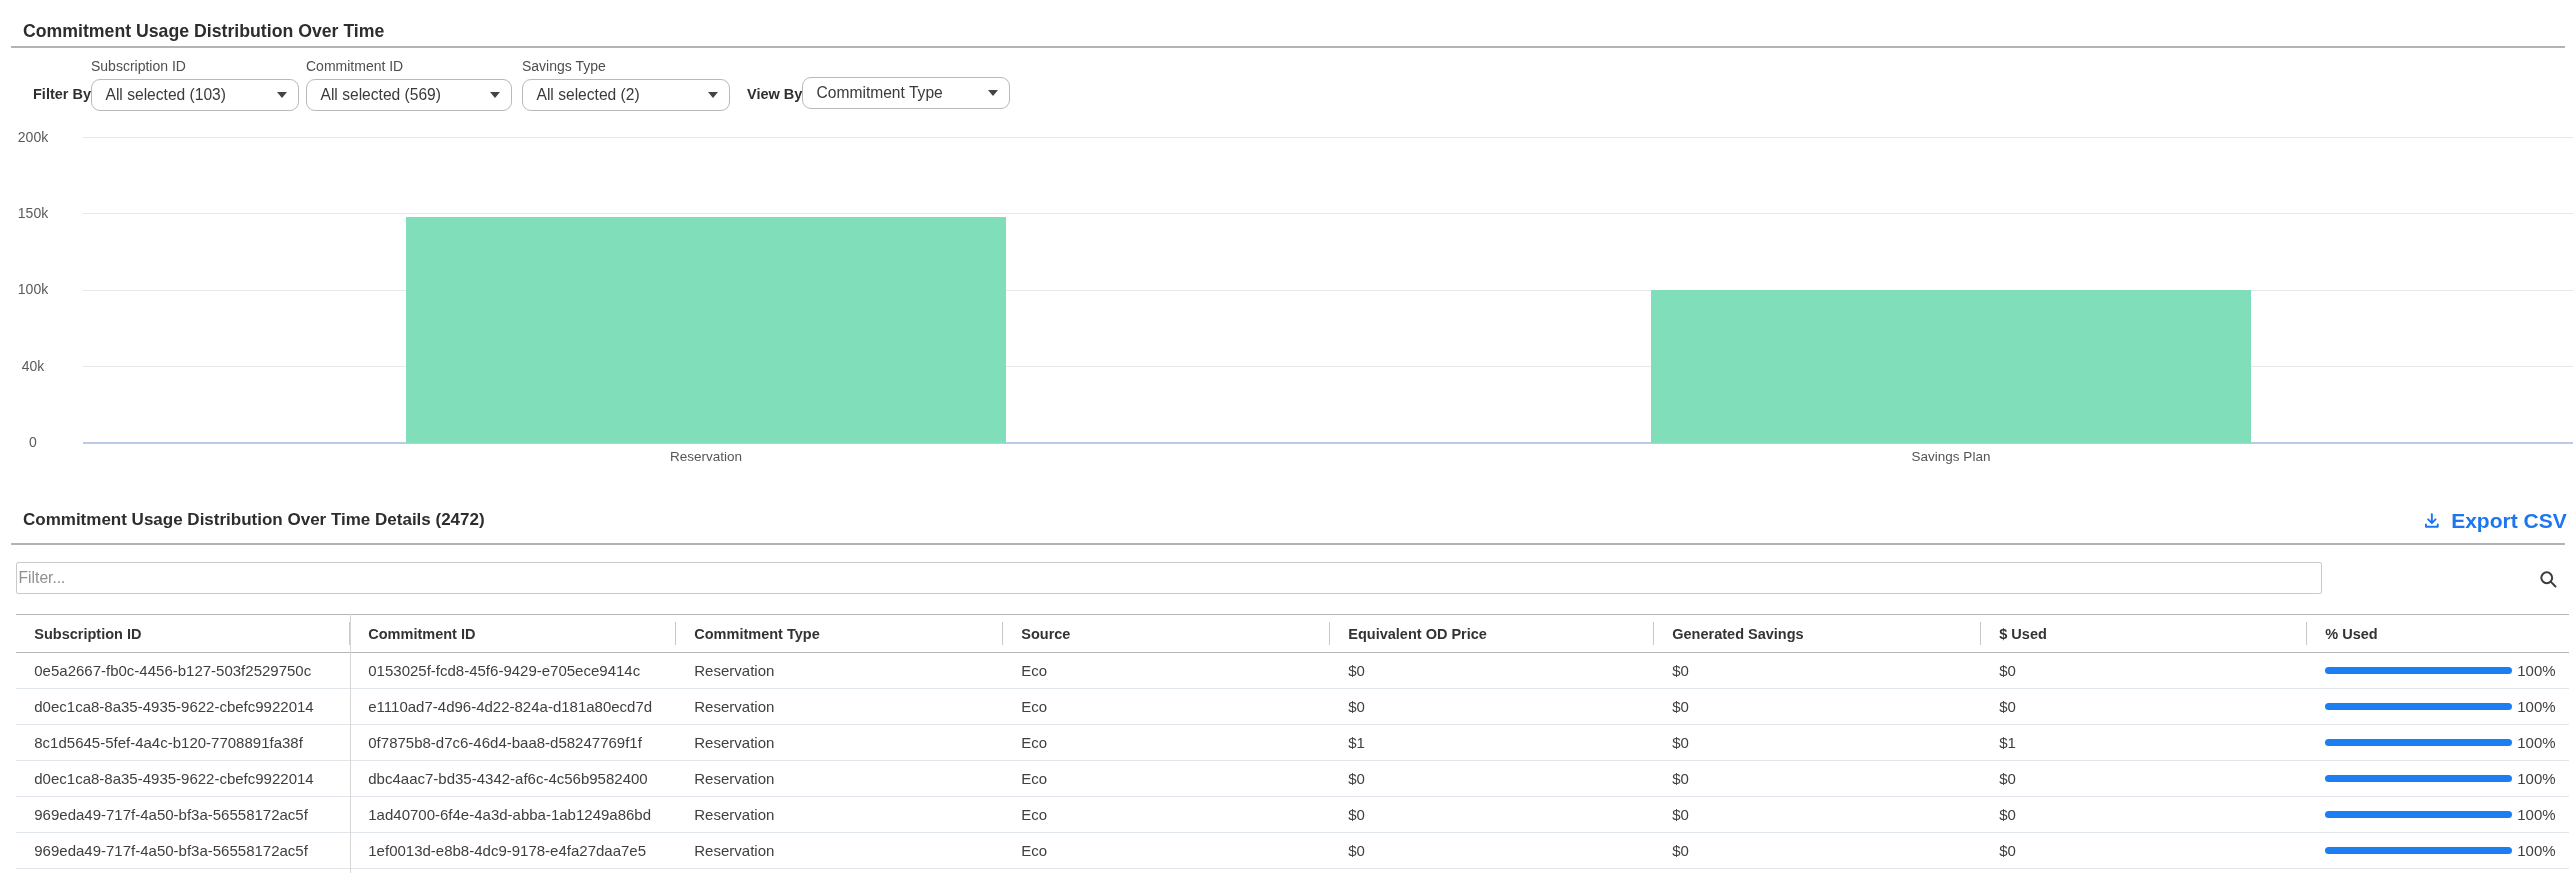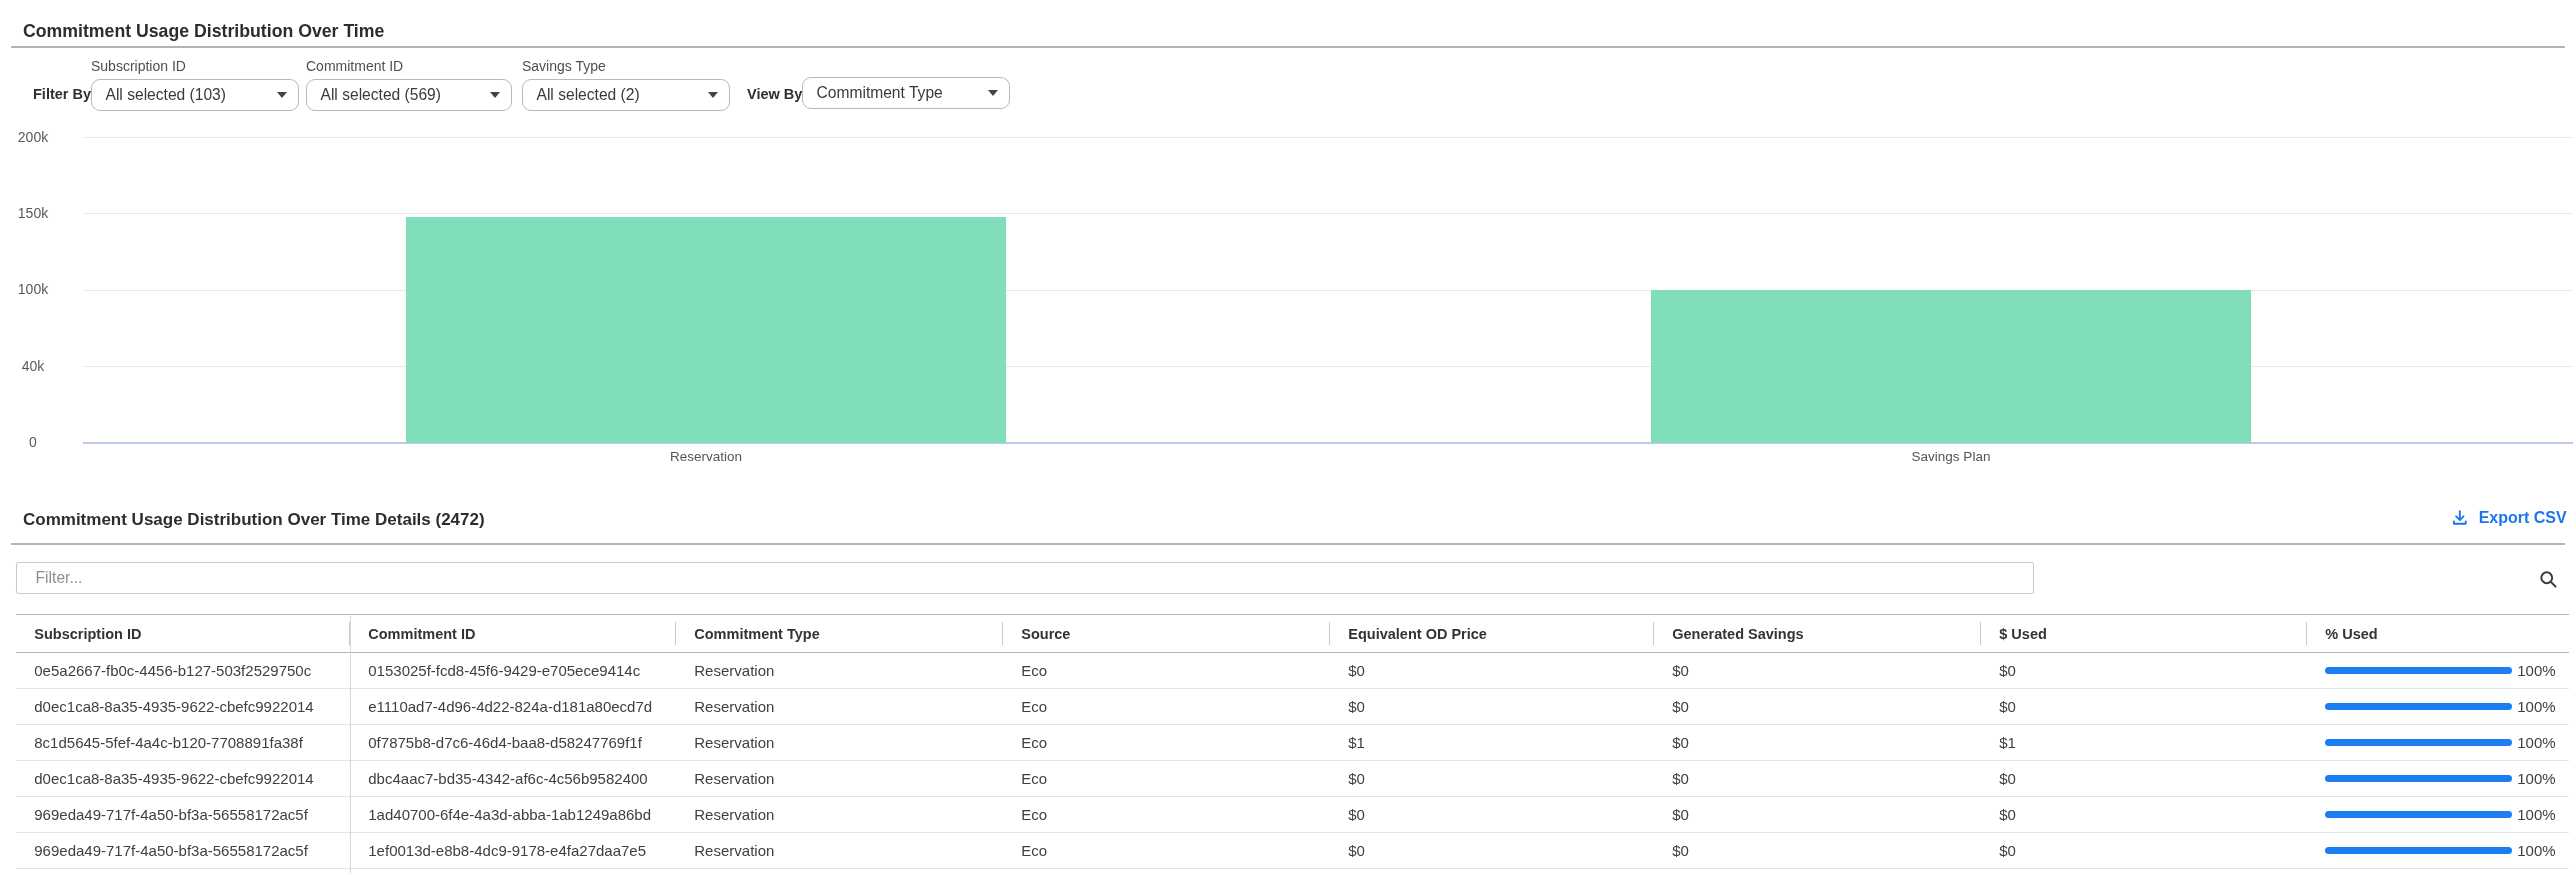--- a/index.html
+++ b/index.html
@@ -30,25 +30,25 @@
   
   .gridline { left:83px; width:2490px; height:1px; background:#e8e8e8; }
   .zeroline { left:83px; width:2490px; height:1.6px; background:#bdc9e9; }
   .ytick { left:0; width:66px; text-align:center; font-size:14px; color:#5a5a5a; line-height:15.6px; }
   .bar { position:absolute; }
   .xcat { position:absolute; top:449px; text-align:center; font-size:13.5px; color:#555; }
 
   
   .details-title { left:23px; top:510px; font-size:17px; font-weight:bold; color:#2d2d2d; }
   .export-link { right:9.3px; top:509px; display:flex; align-items:center; gap:10px;
-    font-size:16px; font-weight:bold; color:#1b76f0; cursor:pointer; }
+    font-size:21px; font-weight:bold; color:#1b76f0; cursor:pointer; }
   .export-link svg { display:block; }
 
-  .filter-input { left:15.6px; top:562px; width:2018px; height:32px; border:1px solid #c9c9c9;
-    border-radius:2.1px; font-size:15.6px; color:#444; padding:0 42px 0 19px;
+  .filter-input { left:15.6px; top:562px; width:2306px; height:32px; border:1px solid #c9c9c9;
+    border-radius:2.1px; font-size:15.6px; color:#444; padding:0 42px 0 2px;
     font-family:"Liberation Sans", sans-serif; outline:none; }
   .filter-input::placeholder { color:#8f8f8f; }
   .search-icon { right:17.7px; top:569px; width:20px; height:20px; cursor:pointer; }
 
   
   .table { left:15.6px; top:614px; width:2553px; }
   .thead { display:grid; grid-template-columns:334px 326px 327px 327px 324px 327px 326px minmax(0,1fr);
     height:39px; border-top:1.6px solid #b5b5b5; border-bottom:1.6px solid #b5b5b5; }
   .th { position:relative; display:flex; align-items:center; padding-left:18.7px;
     font-size:14.5px; font-weight:bold; color:#333; cursor:pointer; }

